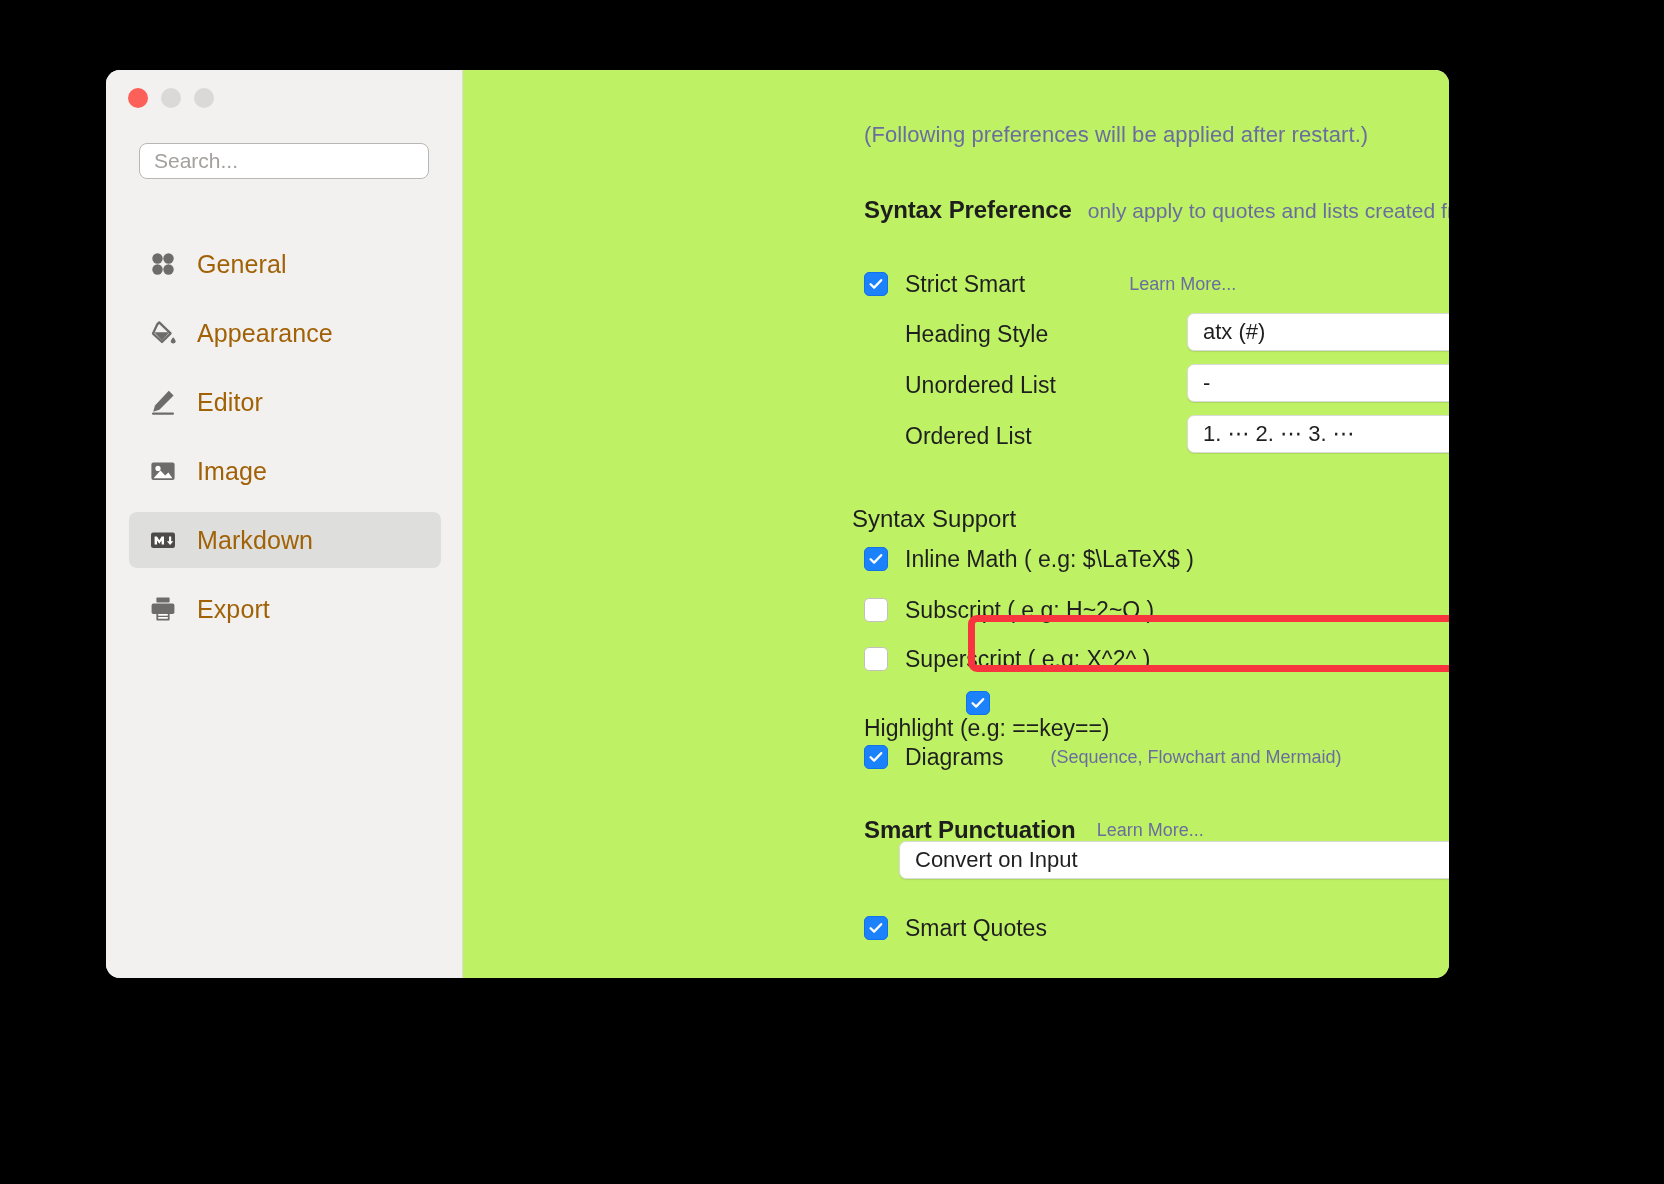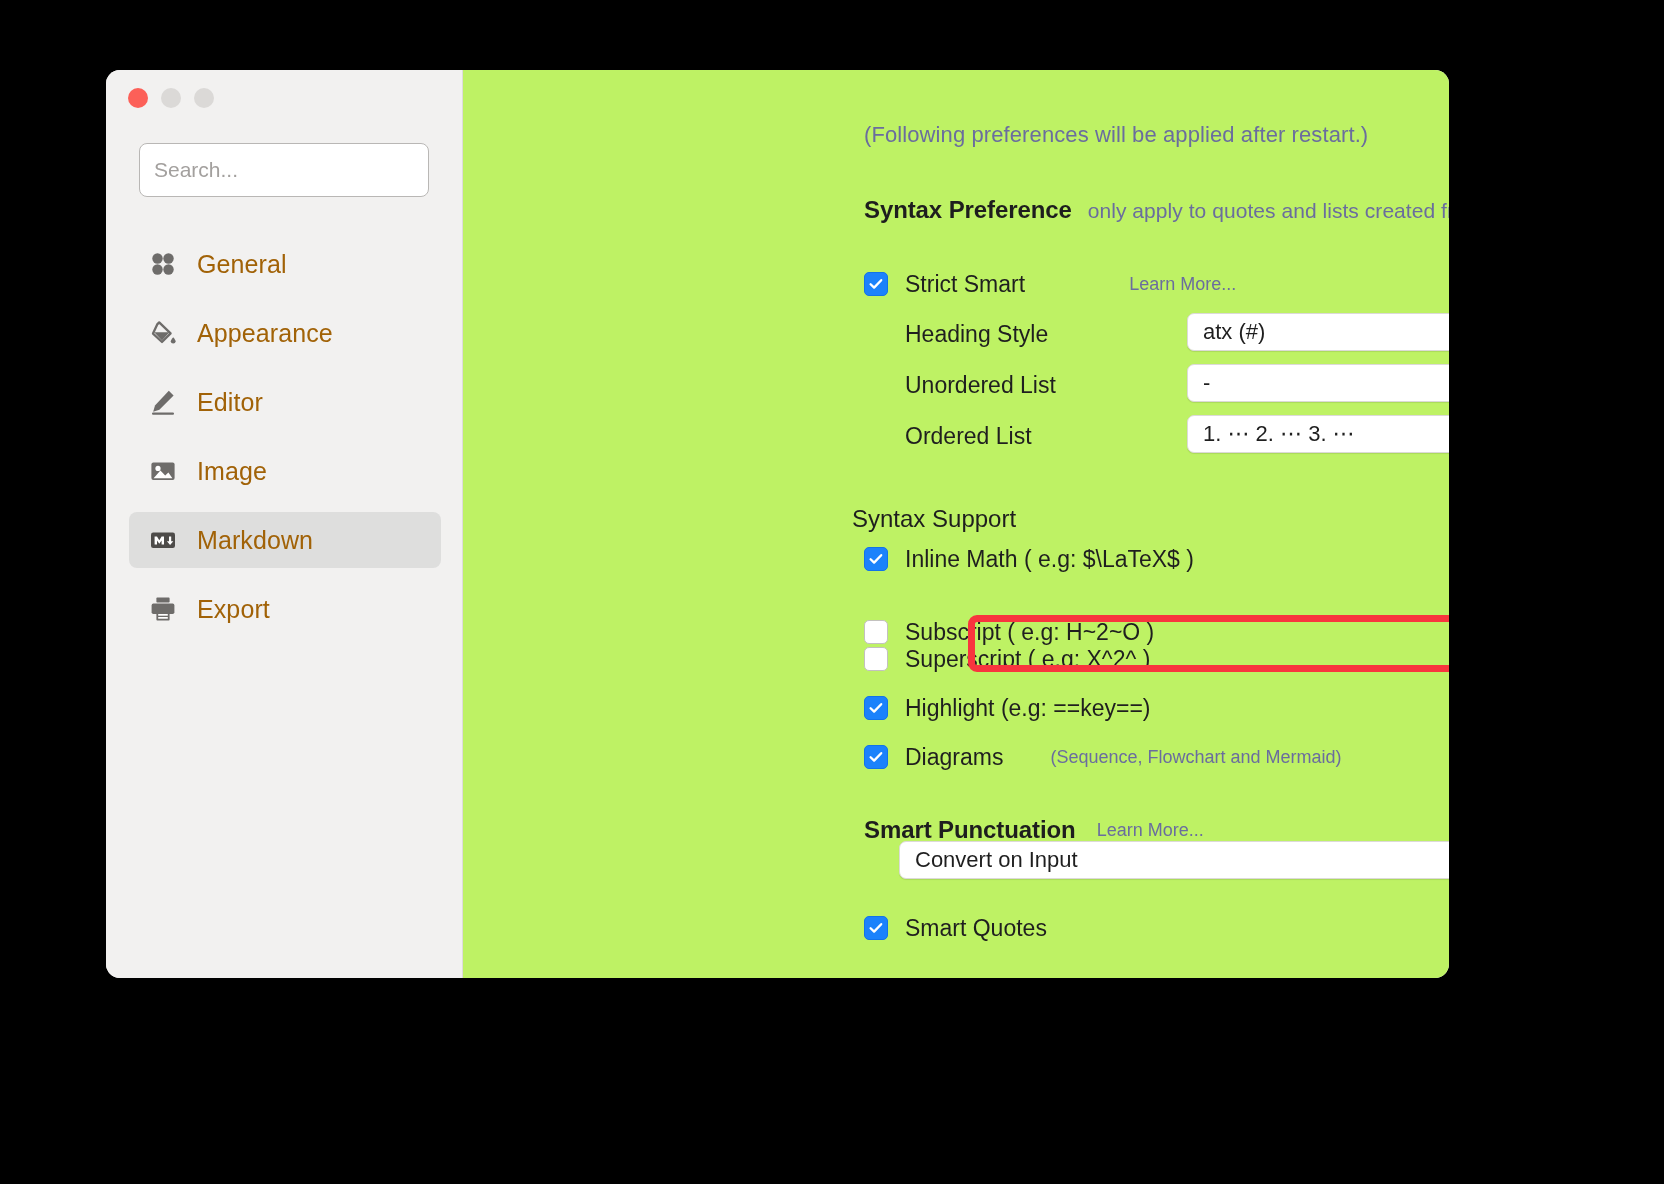--- a/index.html
+++ b/index.html
@@ -58,21 +58,21 @@
   }
   .light.close { background: #fc6058; }
   .light.min   { background: #dbd9d7; }
   .light.max   { background: #dbd9d7; }
 
   #search-wrap {
     position: absolute;
     left: 33px;
     top: 73px;
     width: 290px;
-    height: 54px;
+    height: 36px;
   }
   #search-input {
     width: 100%;
     height: 100%;
     border: 1px solid #b9b7b5;
     border-radius: 8px;
     background: #ffffff;
     font-size: 21px;
     font-family: "Liberation Sans", sans-serif;
     color: #2b2b2b;
@@ -377,35 +377,35 @@
 
       <div class="pref-row" style="top:472px;">
         <span class="cb on">
           <svg width="16" height="16" viewBox="0 0 16 16">
             <path d="M2.6 8.2 L6.1 11.6 L13.2 4.2" stroke="#ffffff" stroke-width="2.3" fill="none" stroke-linecap="round" stroke-linejoin="round"></path>
           </svg>
         </span>
         <span class="row-label">Inline Math ( e.g: $\LaTeX$ )</span>
       </div>
 
-      <div class="pref-row" style="top:545px;">
+      <div class="pref-row" style="top:523px;">
         <span class="cb off">
           
         </span>
         <span class="row-label">Subscript ( e.g: H~2~O )</span>
       </div>
 
       <div class="pref-row" style="top:572px;">
         <span class="cb off">
           
         </span>
         <span class="row-label">Superscript ( e.g: X^2^ )</span>
       </div>
 
-      <div class="pref-row" style="top:621px;">
+      <div class="pref-row" style="top:621px;flex-direction:column;">
         <span class="cb on">
           <svg width="16" height="16" viewBox="0 0 16 16">
             <path d="M2.6 8.2 L6.1 11.6 L13.2 4.2" stroke="#ffffff" stroke-width="2.3" fill="none" stroke-linecap="round" stroke-linejoin="round"></path>
           </svg>
         </span>
         <span class="row-label">Highlight (e.g: ==key==)</span>
       </div>
 
       <div class="pref-row" style="top:670px;">
         <span class="cb on">

